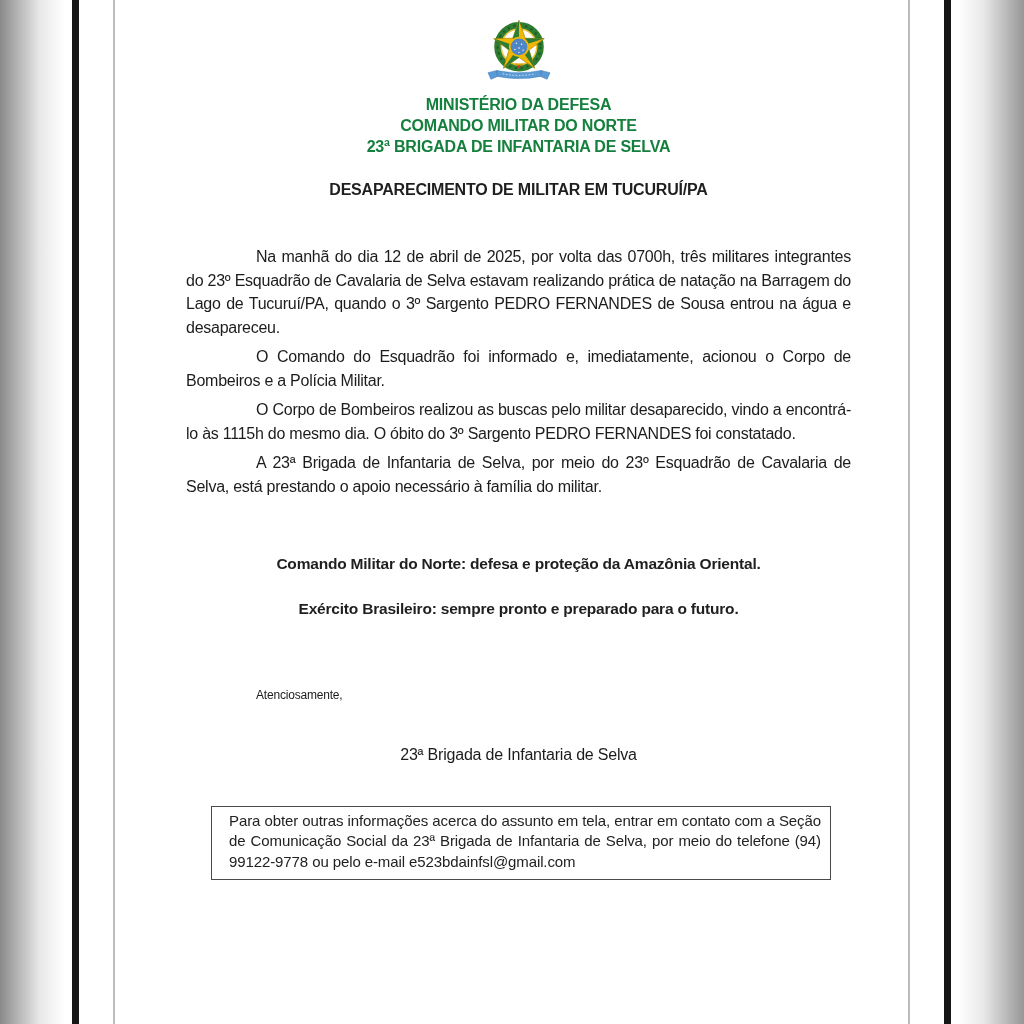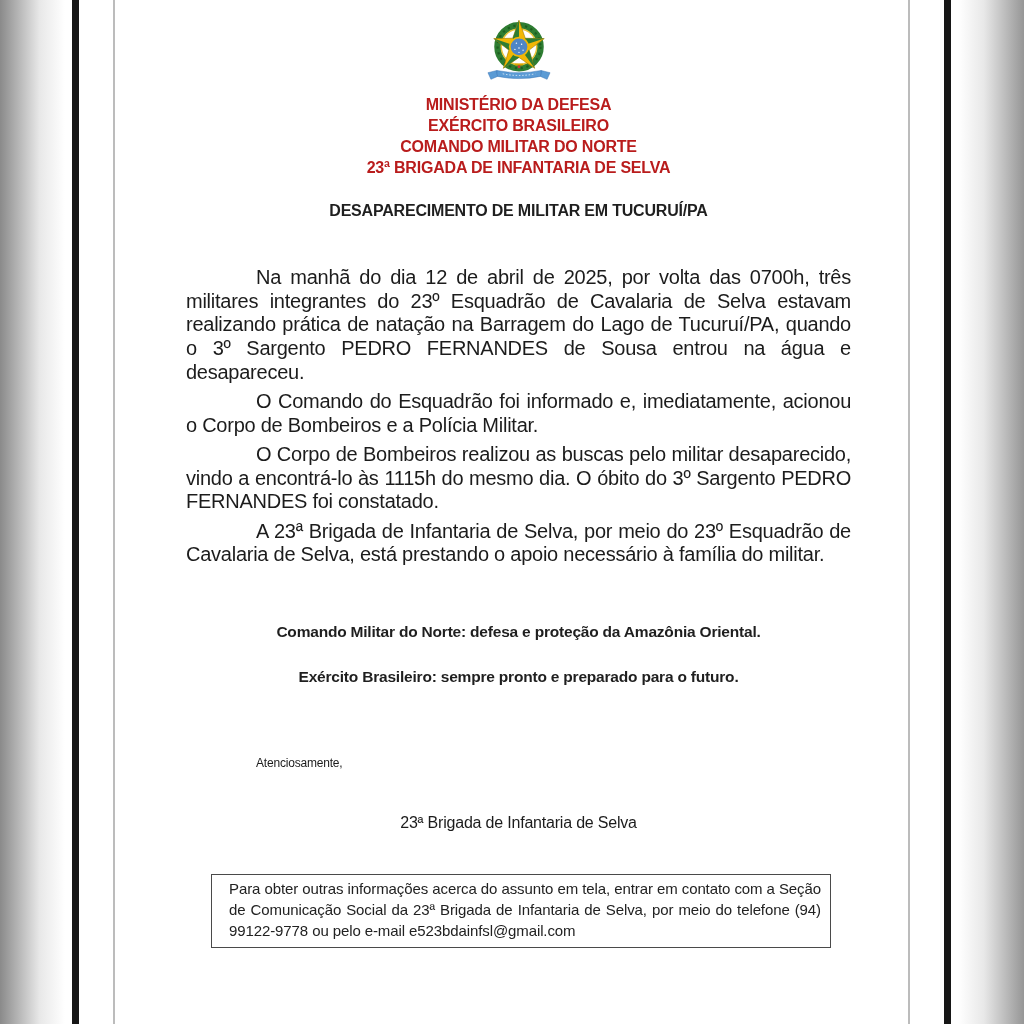--- a/index.html
+++ b/index.html
@@ -38,35 +38,35 @@
 
   .emblem { display: block; margin: 0 auto; width: 74px; height: 68px; }
 
   .org-header {
     margin-top: 8px;
     text-align: center;
     font-weight: bold;
     font-size: 16px;
     line-height: 21px;
     letter-spacing: -0.2px;
-    color: #b91c1c;
+    color: #15803d;
   }
 
   .doc-title {
     margin-top: 24px;
     text-align: center;
     font-weight: bold;
     font-size: 16px;
     letter-spacing: -0.2px;
     color: #1f1f1f;
   }
 
   .body-text {
     margin-top: 46px;
-    font-size: 20px;
+    font-size: 16px;
     line-height: 23.7px;
     letter-spacing: -0.25px;
     text-align: justify;
   }
   .body-text p { margin: 0 0 5.5px 0; text-indent: 70px; }
 
   .slogan {
     text-align: center;
     font-weight: bold;
     font-size: 15.5px;
@@ -138,21 +138,20 @@
         <circle cx="44.5" cy="42.5" r="0.9" fill="#ffffff"></circle>
         <circle cx="55.5" cy="43.5" r="0.9" fill="#ffffff"></circle>
         <circle cx="50" cy="46.5" r="0.9" fill="#ffffff"></circle>
 
         <rect x="44" y="61.5" width="12" height="2.6" rx="1.2" fill="#d9a400"></rect>
         <circle cx="50" cy="66" r="2" fill="#cc3333"></circle>
       </svg>
 
       <div class="org-header">
         <div>MINISTÉRIO DA DEFESA</div>
-        <div>EXÉRCITO BRASILEIRO</div>
         <div>COMANDO MILITAR DO NORTE</div>
         <div>23ª BRIGADA DE INFANTARIA DE SELVA</div>
       </div>
 
       <div class="doc-title">DESAPARECIMENTO DE MILITAR EM TUCURUÍ/PA</div>
 
       <div class="body-text">
         <p>Na manhã do dia 12 de abril de 2025, por volta das 0700h, três militares integrantes do 23º Esquadrão de Cavalaria de Selva estavam realizando prática de natação na Barragem do Lago de Tucuruí/PA, quando o 3º Sargento PEDRO FERNANDES de Sousa entrou na água e desapareceu.</p>
         <p>O Comando do Esquadrão foi informado e, imediatamente, acionou o Corpo de Bombeiros e a Polícia Militar.</p>
         <p>O Corpo de Bombeiros realizou as buscas pelo militar desaparecido, vindo a encontrá-lo às 1115h do mesmo dia. O óbito do 3º Sargento PEDRO FERNANDES foi constatado.</p>

